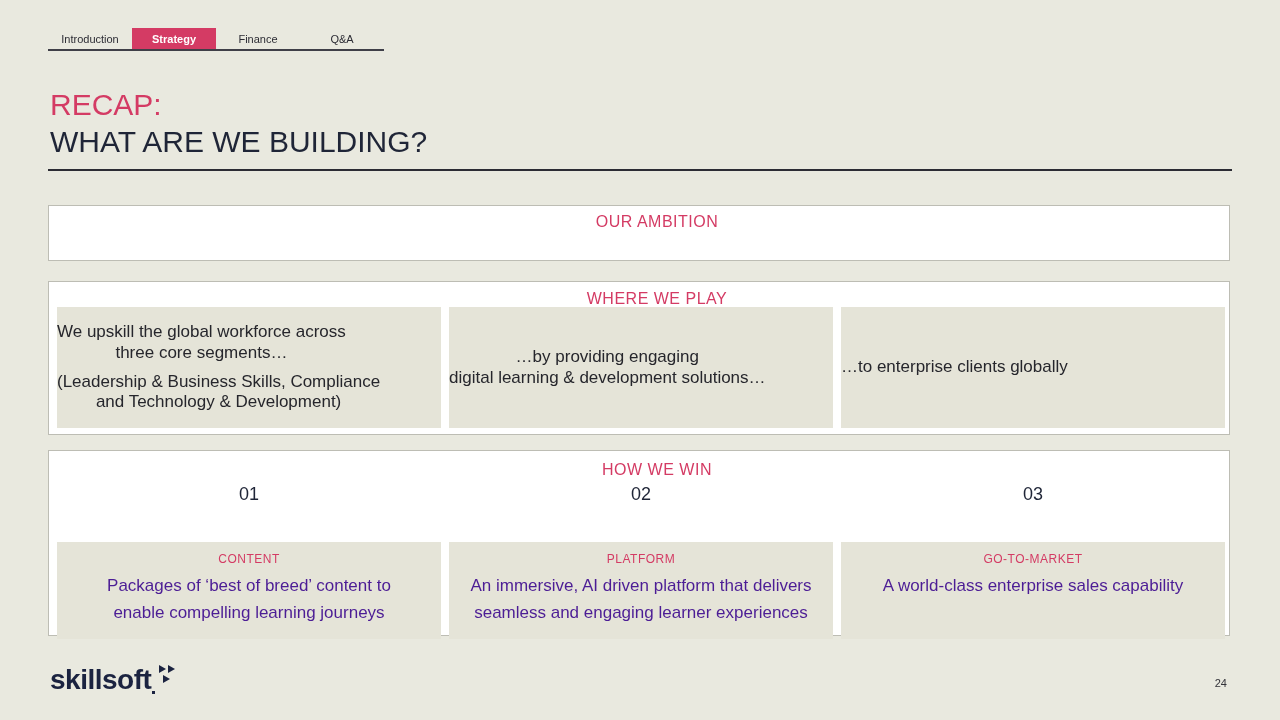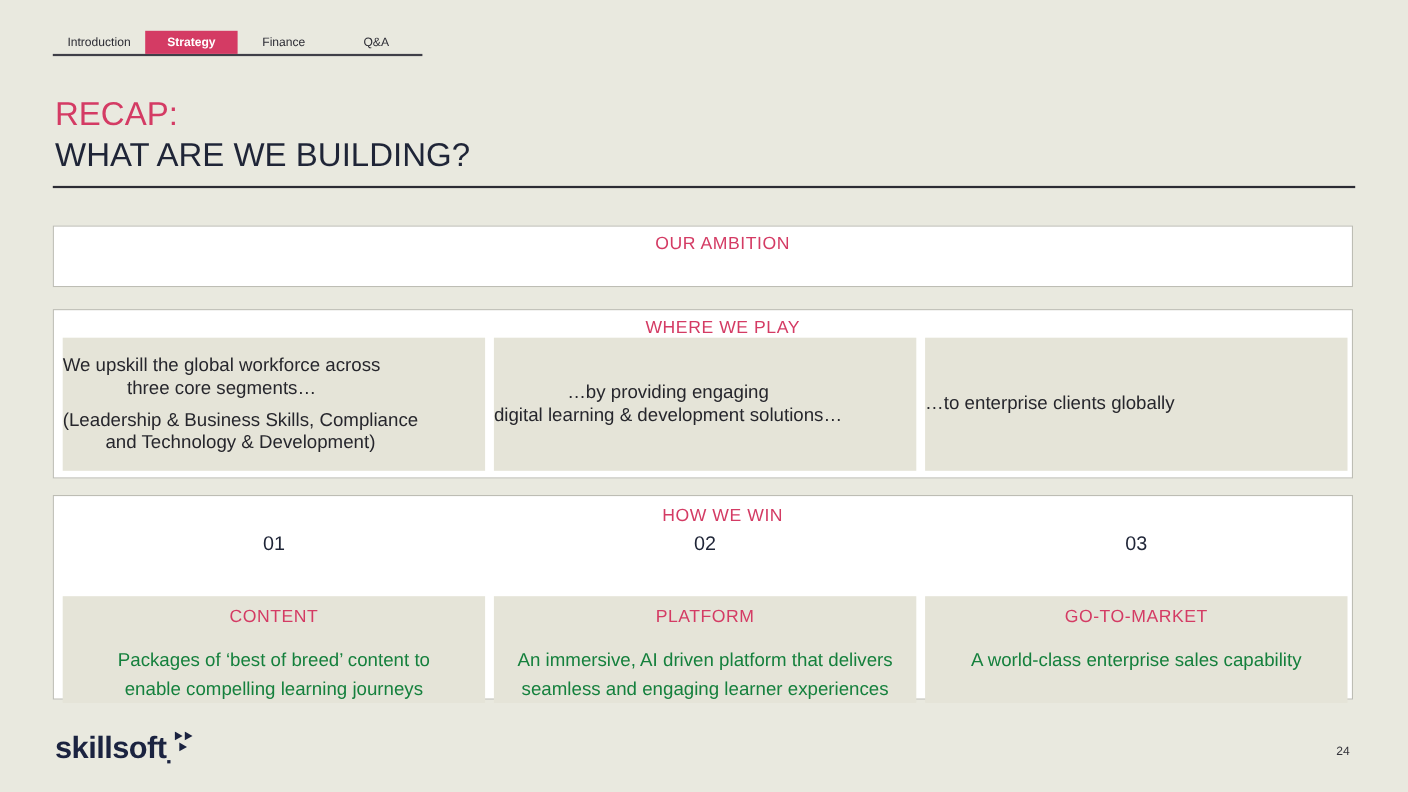--- a/index.html
+++ b/index.html
@@ -59,22 +59,22 @@
   .panel-hww .panel-heading{margin-top:10px;}
   .cols{
     position:absolute;left:8px;top:30px;display:flex;gap:8px;
   }
   .col{width:384px;display:flex;flex-direction:column;align-items:center;gap:33px;}
   .col-number{font-size:18px;color:#1f2537;height:28px;line-height:26px;}
   .card{
     width:384px;height:97px;background:#e5e4d8;box-sizing:border-box;
     padding-top:10px;
   }
-  .card-title{color:#d43b64;font-size:16px;letter-spacing:.5px;}
-  .card-body{margin-top:16px;font-size:17px;color:#15803d;line-height:27px;}
+  .card-title{color:#d43b64;font-size:12px;letter-spacing:.5px;}
+  .card-body{margin-top:6px;font-size:17px;color:#4c1d95;line-height:27px;}
 
   
   .logo{position:absolute;left:50px;top:663px;display:flex;align-items:flex-start;}
   .logo-text{
     font-size:28px;font-weight:600;color:#1b2340;letter-spacing:-0.5px;line-height:34px;
   }
   .logo-mark{margin-left:2px;margin-top:2px;}
   .logo-dot{
     width:3px;height:3px;background:#1b2340;display:inline-block;
     margin-left:1px;margin-bottom:3px;align-self:flex-end;

